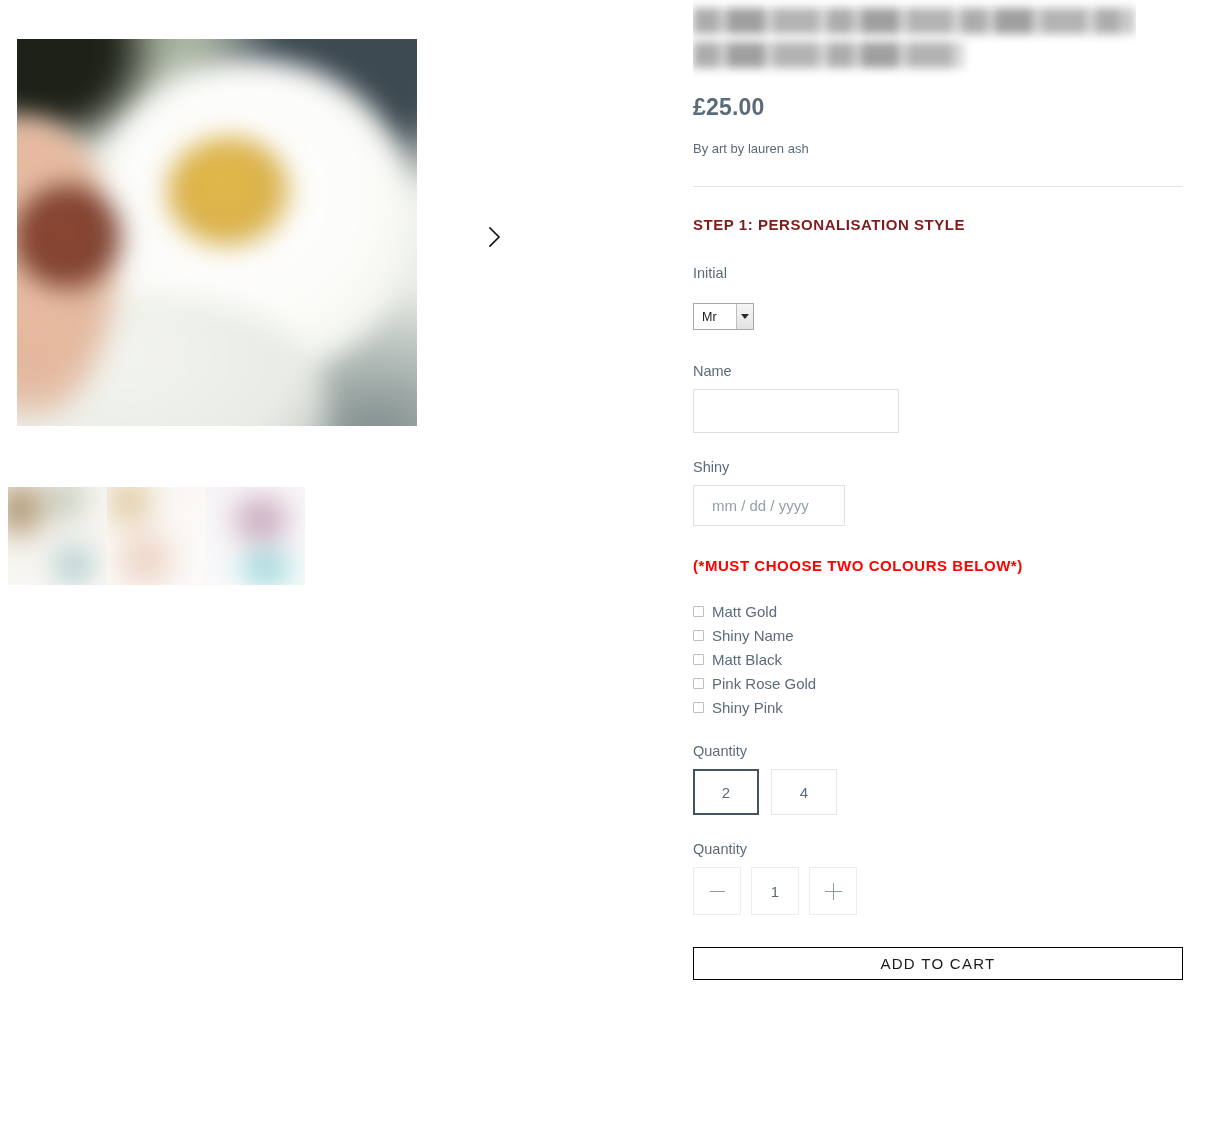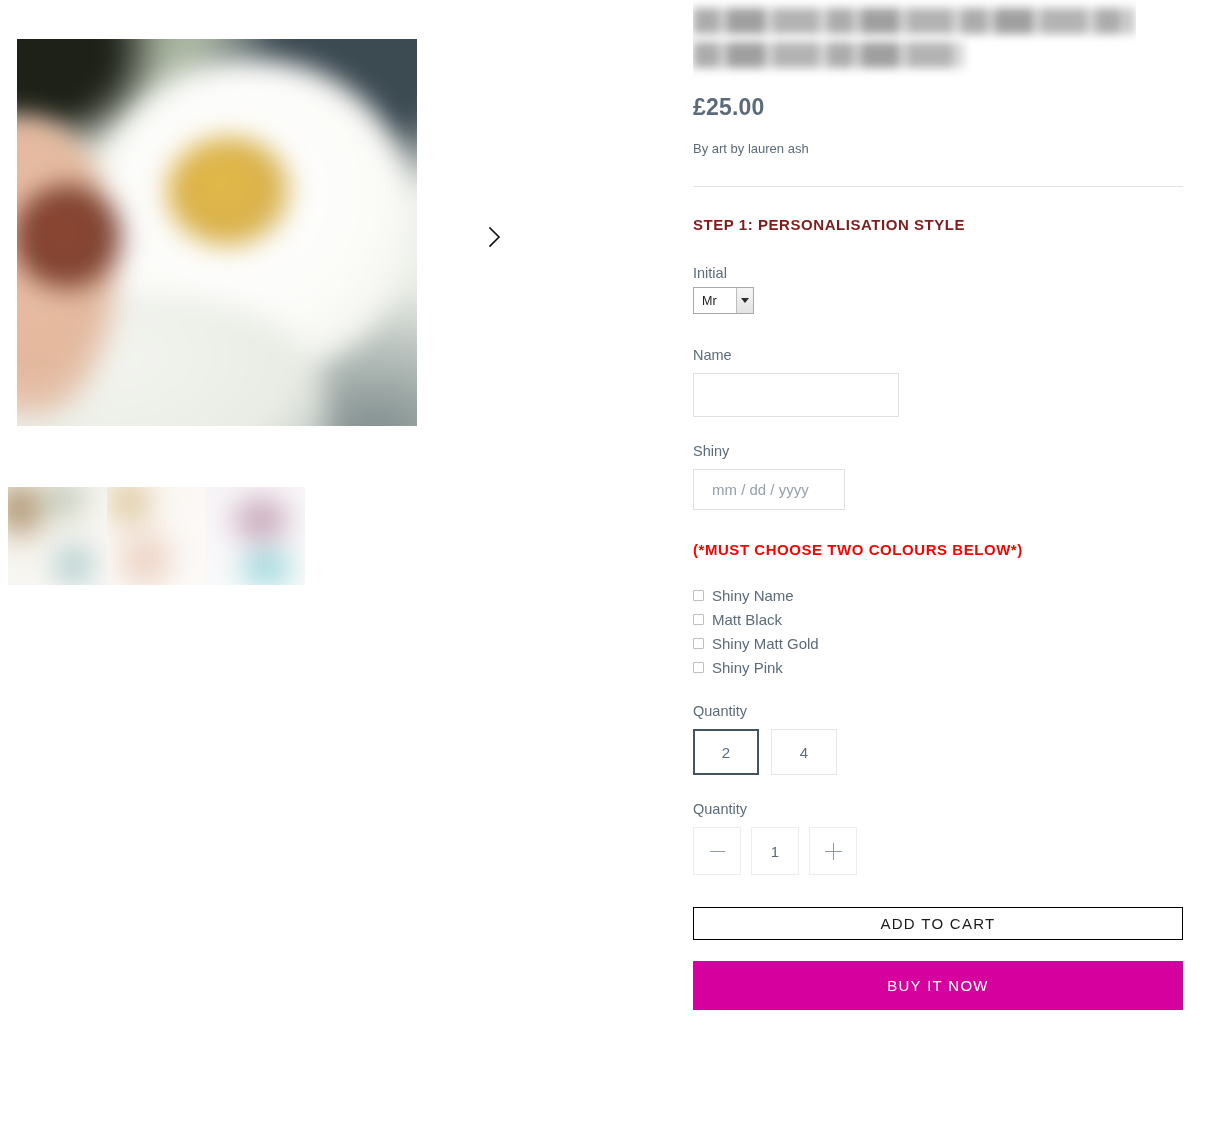--- a/index.html
+++ b/index.html
@@ -220,21 +220,21 @@
     font-size: 14.5px;
     color: #5c6b7a;
     font-weight: 400;
   }
 
   .field-initial { padding-top: 32px; }
   .field-name { padding-top: 29px; }
   .field-date { padding-top: 26px; }
 
   .select-wrap {
-    margin-top: 6px;
+    margin-top: 22px;
     position: relative;
     display: inline-block;
     width: 61px;
     height: 27px;
     border: 1px solid #a9a9a9;
     background: #ffffff;
   }
   .select-wrap .sel-text {
     position: absolute;
     left: 8px; top: 50%;
@@ -482,29 +482,33 @@
       <input class="date-input" type="text" placeholder="mm / dd / yyyy" style="">
     </div>
 
     <div class="step2-block">
       <p class="step2-warning">(*MUST CHOOSE TWO COLOURS BELOW*)</p>
     </div>
 
     <ul class="checkbox-list">
       <li class="checkbox-row">
         <span class="cb"></span>
+        <span class="cb-label">Matt Gold</span>
+      </li>
+      <li class="checkbox-row">
+        <span class="cb"></span>
         <span class="cb-label">Shiny Name</span>
       </li>
       <li class="checkbox-row">
         <span class="cb"></span>
         <span class="cb-label">Matt Black</span>
       </li>
       <li class="checkbox-row">
         <span class="cb"></span>
-        <span class="cb-label">Shiny Matt Gold</span>
+        <span class="cb-label">Pink Rose Gold</span>
       </li>
       <li class="checkbox-row">
         <span class="cb"></span>
         <span class="cb-label">Shiny Pink</span>
       </li>
     </ul>
 
     <div class="qty-variant-block">
       <p class="field-label">Quantity</p>
       <div class="variant-row">
@@ -523,18 +527,17 @@
           <span class="qv">1</span>
         </div>
         <button class="step-box">
           <span class="plus-glyph"></span>
         </button>
       </div>
     </div>
 
     <div class="cta-block">
       <button class="btn-add">ADD TO CART</button>
-      <button class="btn-buy">BUY IT NOW</button>
     </div>
 
   </div>
 
 </div>
 
 </body></html>

